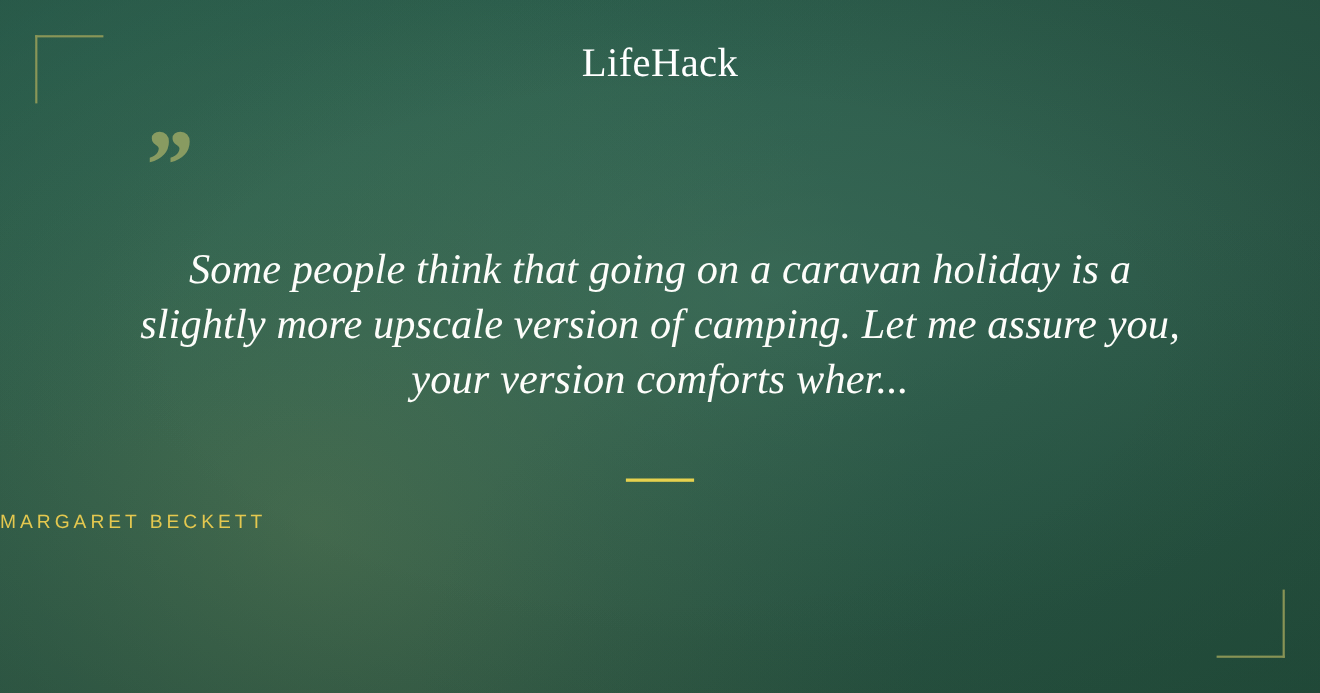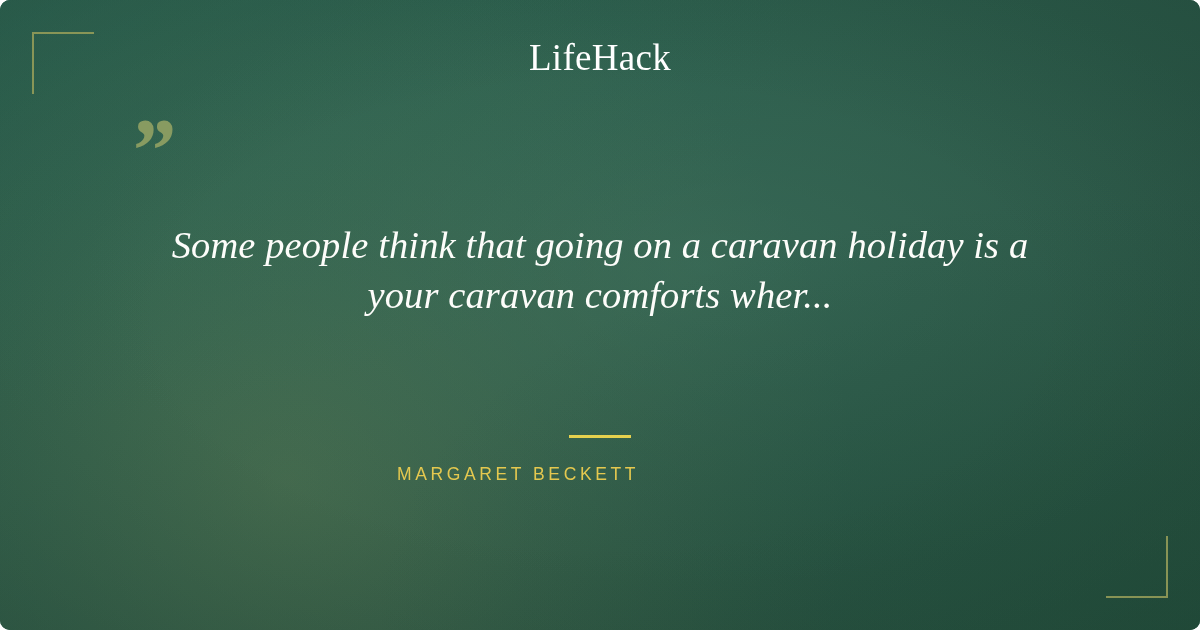--- a/index.html
+++ b/index.html
@@ -12,21 +12,20 @@
     overflow: hidden;
     font-family: "Liberation Sans", sans-serif;
   }
 
   #card {
     position: relative;
     width: 1200px;
     height: 630px;
     overflow: hidden;
     background-color: #2c5a49;
-    border-radius: 10px;
   }
 
   
   .bg-layer {
     position: absolute;
     inset: 0;
     pointer-events: none;
   }
   .bg-base {
     background: linear-gradient(150deg, #2d6250 0%, #2c5c4b 38%, #2a5545 68%, #29503e 100%);
@@ -132,21 +131,20 @@
     height: 3px;
     background: #e6d14e;
   }
 
   
   .author {
     position: absolute;
     left: 0;
     top: 464px;
     width: 1036px;
-    text-align: center;
     font-family: "Liberation Sans", sans-serif;
     font-size: 17.5px;
     font-weight: 400;
     letter-spacing: 3.6px;
     color: #e4c84f;
     text-transform: uppercase;
   }
 </style>
 </head>
 <body>
@@ -162,21 +160,22 @@
 
   <div class="corner corner-tl"></div>
   <div class="corner corner-br"></div>
 
   <div class="logo">LifeHack</div>
 
   <div class="quote-mark">”</div>
 
   <div class="quote-wrap">
     <div class="quote-text">Some people think that going on a caravan holiday is a</div>
-    <div class="quote-text">your caravan comforts wher...</div>
+    <div class="quote-text">slightly more upscale version of camping. Let me assure you,</div>
+    <div class="quote-text">your version comforts wher...</div>
   </div>
 
   <div class="divider-row">
     <div class="divider"></div>
   </div>
 
   <div class="author">MARGARET BECKETT</div>
 
 </div>
 

